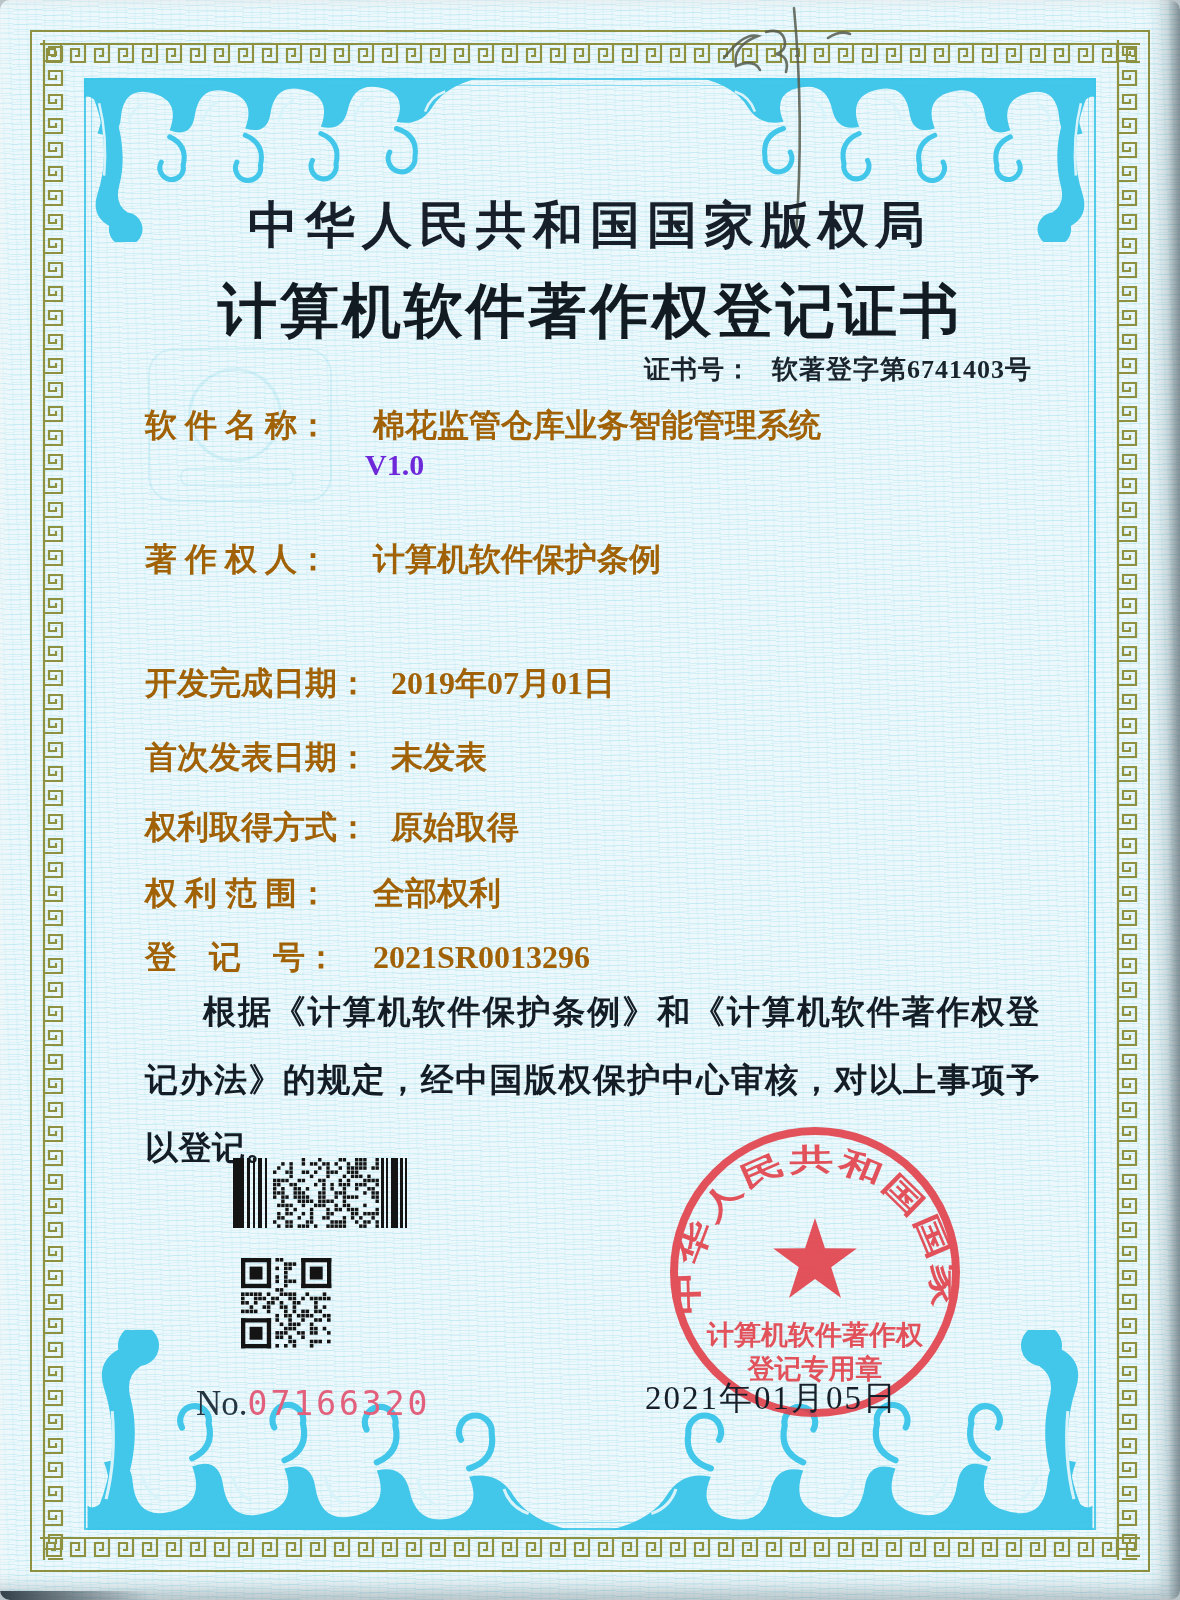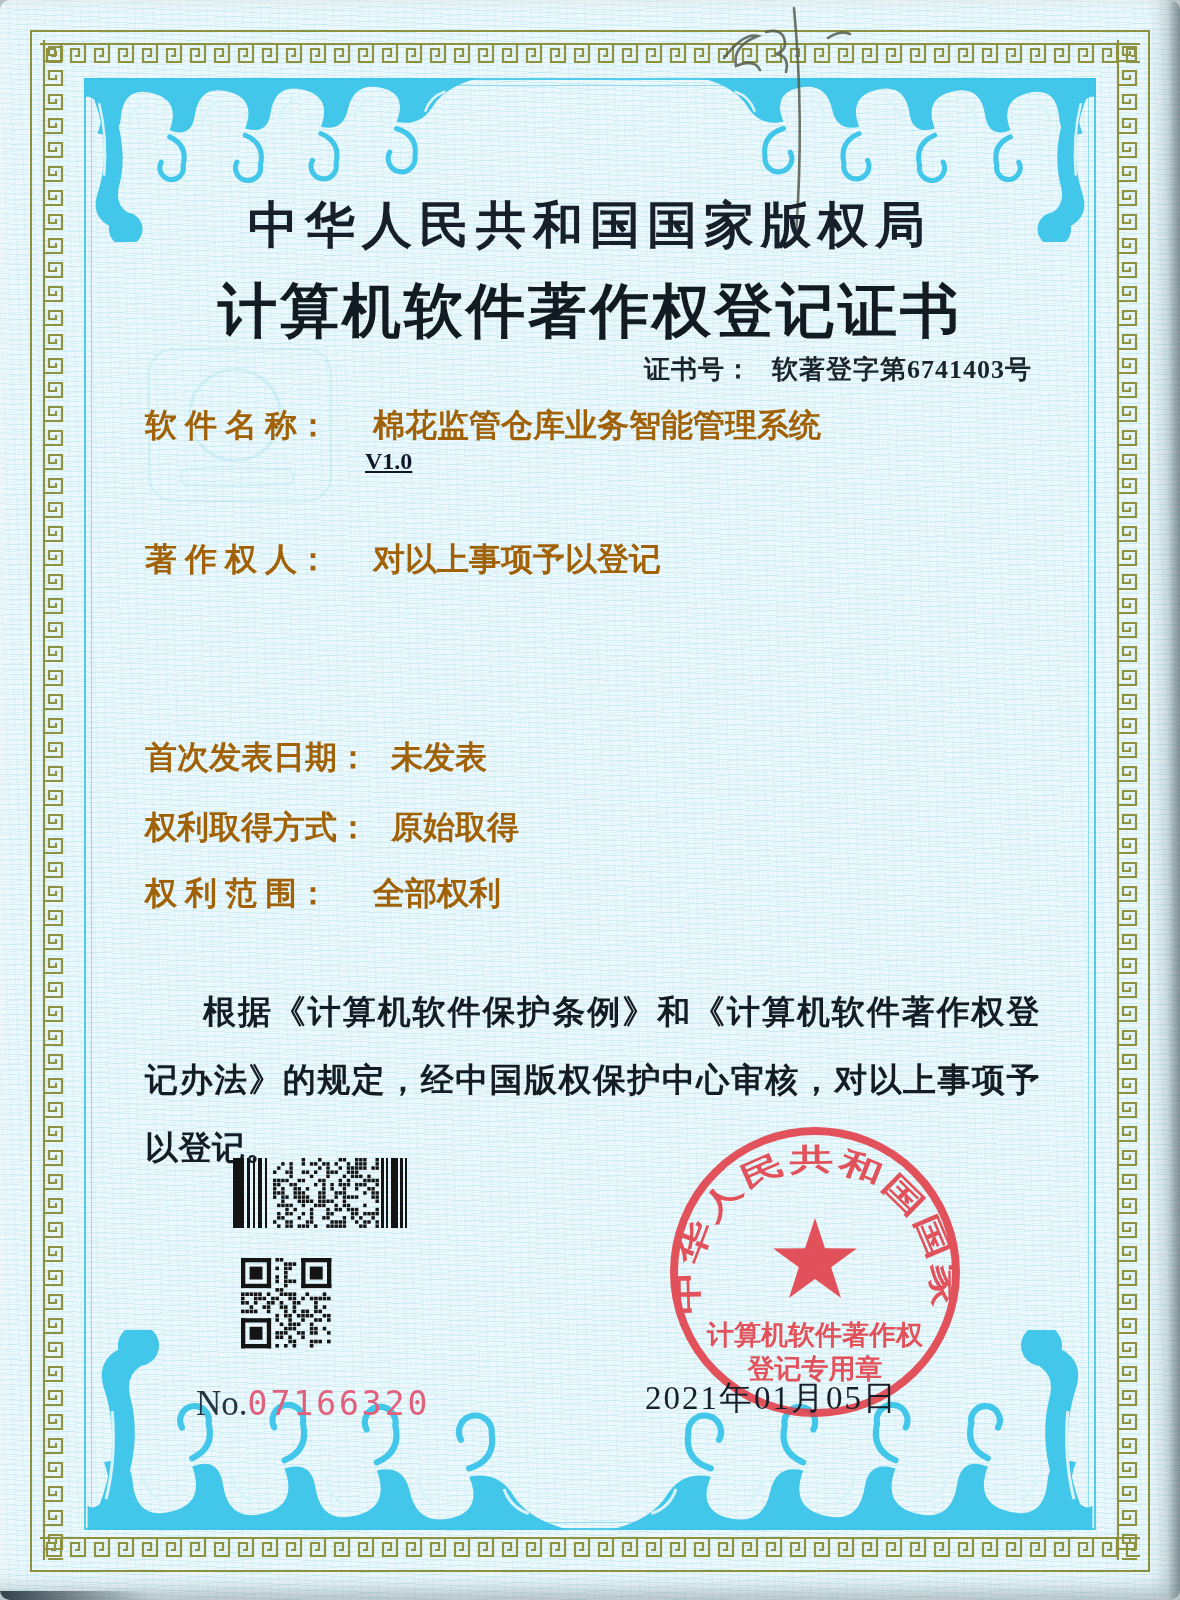--- a/index.html
+++ b/index.html
@@ -35,21 +35,21 @@
   .authority{position:absolute;left:0;top:192px;width:100%;text-align:center;
     font-size:50px;font-weight:bold;color:#17202a;letter-spacing:7px;}
   .cert-title{position:absolute;left:0;top:272px;width:100%;text-align:center;
     font-size:59px;font-weight:bold;color:#121a22;letter-spacing:3px;}
   .certno{position:absolute;right:148px;top:352px;font-size:26px;font-weight:bold;color:#1a242c;letter-spacing:1px;}
   .certno .lbl{margin-right:20px;}
   .field{position:absolute;left:145px;font-size:32px;font-weight:bold;color:#a16207;white-space:nowrap;}
   .field .flabel{display:inline-block;width:212px;}
   .field .fvalue{margin-left:8px;}
   .wide-label .flabel{width:230px;}
-  .ver-line{position:absolute;left:365px;font-size:24px;font-weight:bold;color:#0f172a;text-decoration:underline;}
+  .ver-line{position:absolute;left:365px;font-size:30px;font-weight:bold;color:#6d28d9;}
   .statement{position:absolute;left:145px;top:978px;width:895px;
     font-size:33px;font-weight:bold;color:#141d26;line-height:68px;
     text-indent:58px;letter-spacing:.5px;text-align:justify;}
   .serial{position:absolute;left:196px;top:1384px;font-size:35px;color:#253642;}
   .serial .num{font-family:"DejaVu Sans Mono","Liberation Mono",monospace;
     font-size:33px;color:#e2607c;letter-spacing:3px;}
   .issue-date{position:absolute;left:645px;top:1376px;width:340px;
     font-size:33px;font-weight:normal;color:#17202a;letter-spacing:2px;}
   .graphic{position:absolute;line-height:0;}
   .watermark{position:absolute;left:148px;top:348px;width:180px;height:150px;
@@ -167,39 +167,47 @@
   </div>
 
   <div class="field" style="top:404px">
     <span class="flabel">软 件 名 称：</span>
     <span class="fvalue">棉花监管仓库业务智能管理系统</span>
   </div>
   <div class="ver-line" style="top:448px">V1.0</div>
 
   <div class="field" style="top:538px">
     <span class="flabel">著 作 权 人：</span>
-    <span class="fvalue">对以上事项予以登记</span>
-  </div>
-
+    <span class="fvalue">计算机软件保护条例</span>
+  </div>
+
+  <div class="field wide-label" style="top:662px">
+    <span class="flabel">开发完成日期：</span>
+    <span class="fvalue">2019年07月01日</span>
+  </div>
 
   <div class="field wide-label" style="top:736px">
     <span class="flabel">首次发表日期：</span>
     <span class="fvalue">未发表</span>
   </div>
 
   <div class="field wide-label" style="top:806px">
     <span class="flabel">权利取得方式：</span>
     <span class="fvalue">原始取得</span>
   </div>
 
   <div class="field" style="top:872px">
     <span class="flabel">权 利 范 围：</span>
     <span class="fvalue">全部权利</span>
   </div>
 
+  <div class="field" style="top:936px">
+    <span class="flabel">登　记　号：</span>
+    <span class="fvalue">2021SR0013296</span>
+  </div>
 
   <div class="statement">根据《计算机软件保护条例》和《计算机软件著作权登记办法》的规定，经中国版权保护中心审核，对以上事项予以登记。</div>
 
   <svg class="graphic" style="left:233px;top:1158px" width="178" height="70" id="barcode">
       <rect x="0" y="0" width="11" height="70" fill="#141414"></rect>
       <rect x="14" y="0" width="3" height="70" fill="#141414"></rect>
       <rect x="20" y="0" width="2" height="70" fill="#141414"></rect>
       <rect x="25" y="0" width="4" height="70" fill="#141414"></rect>
       <rect x="32" y="0" width="2" height="70" fill="#141414"></rect>
       <rect x="167" y="0" width="3" height="70" fill="#141414"></rect>

